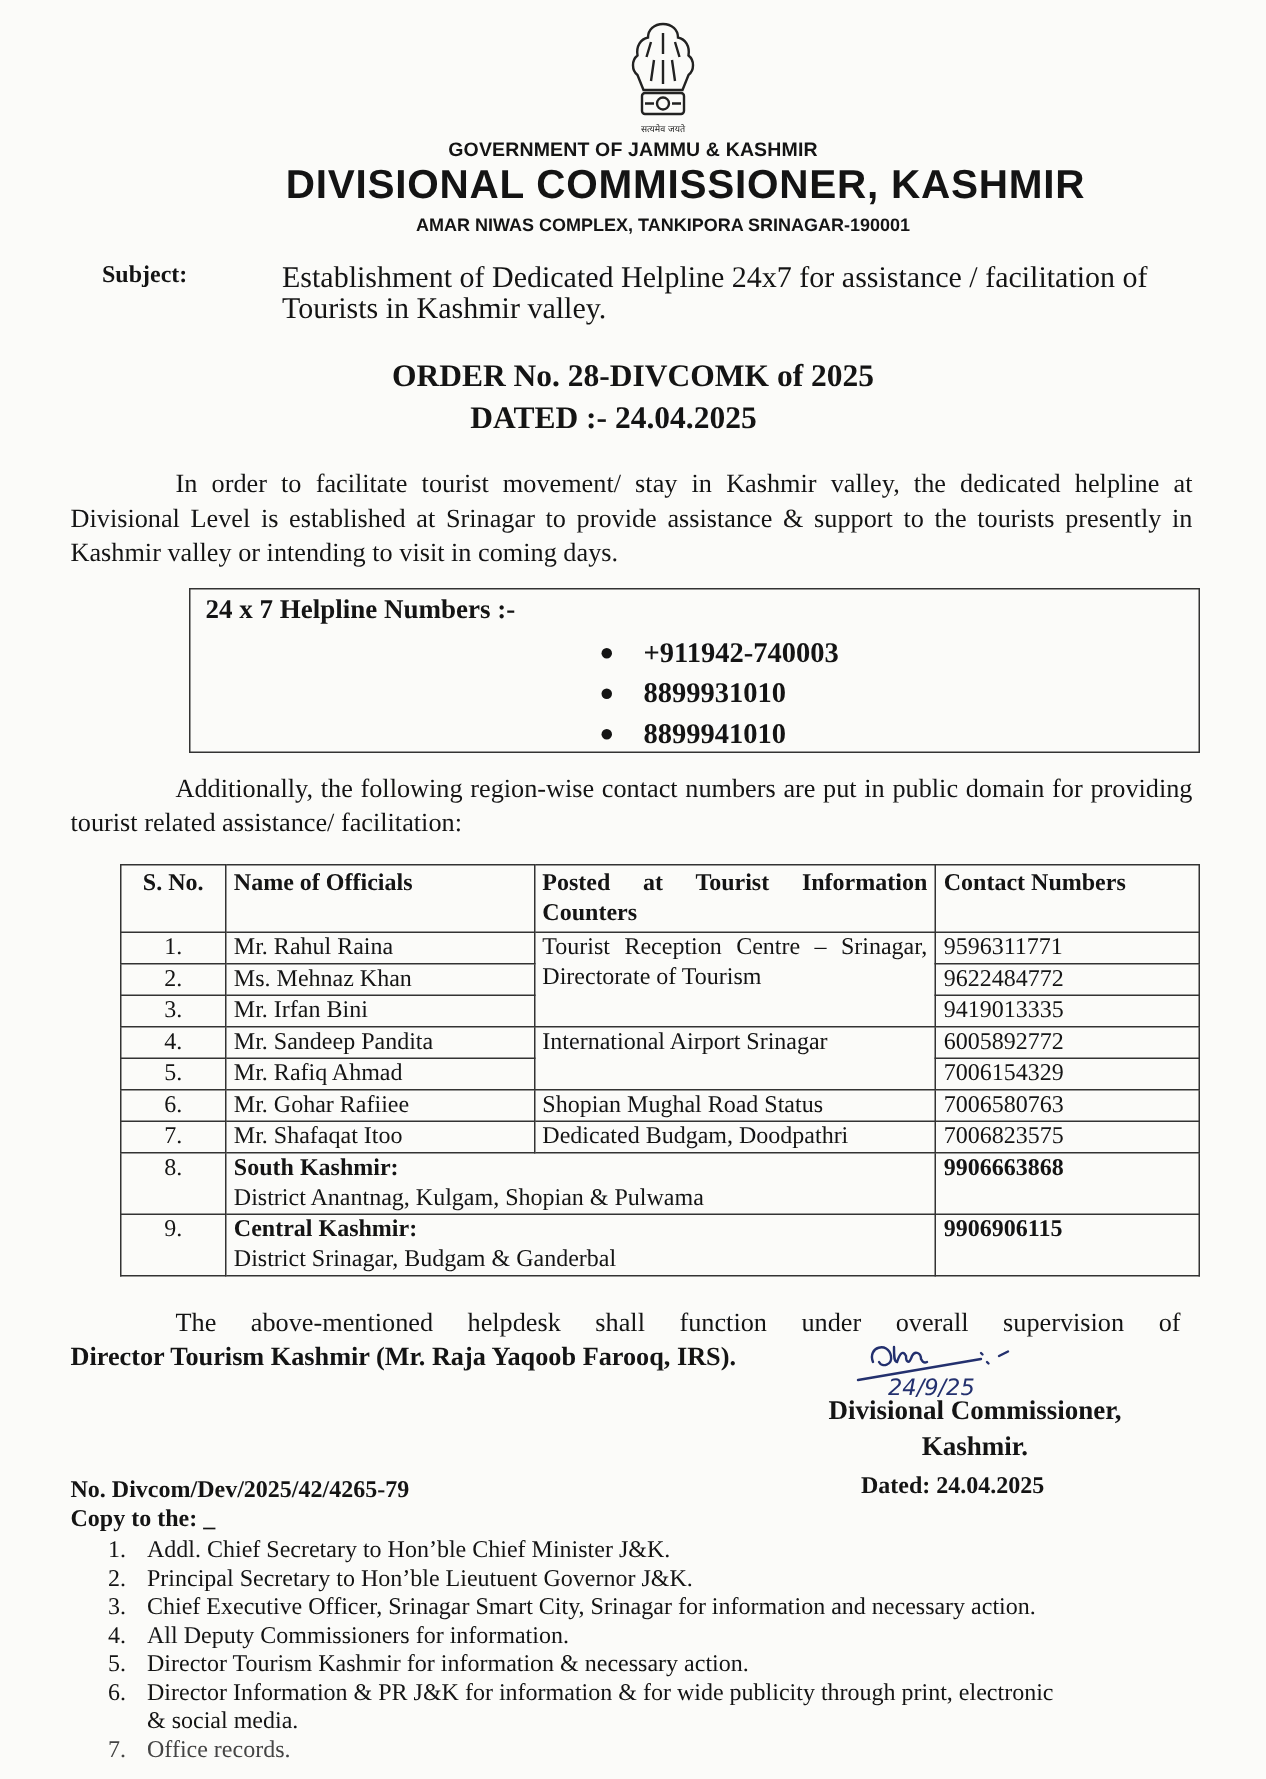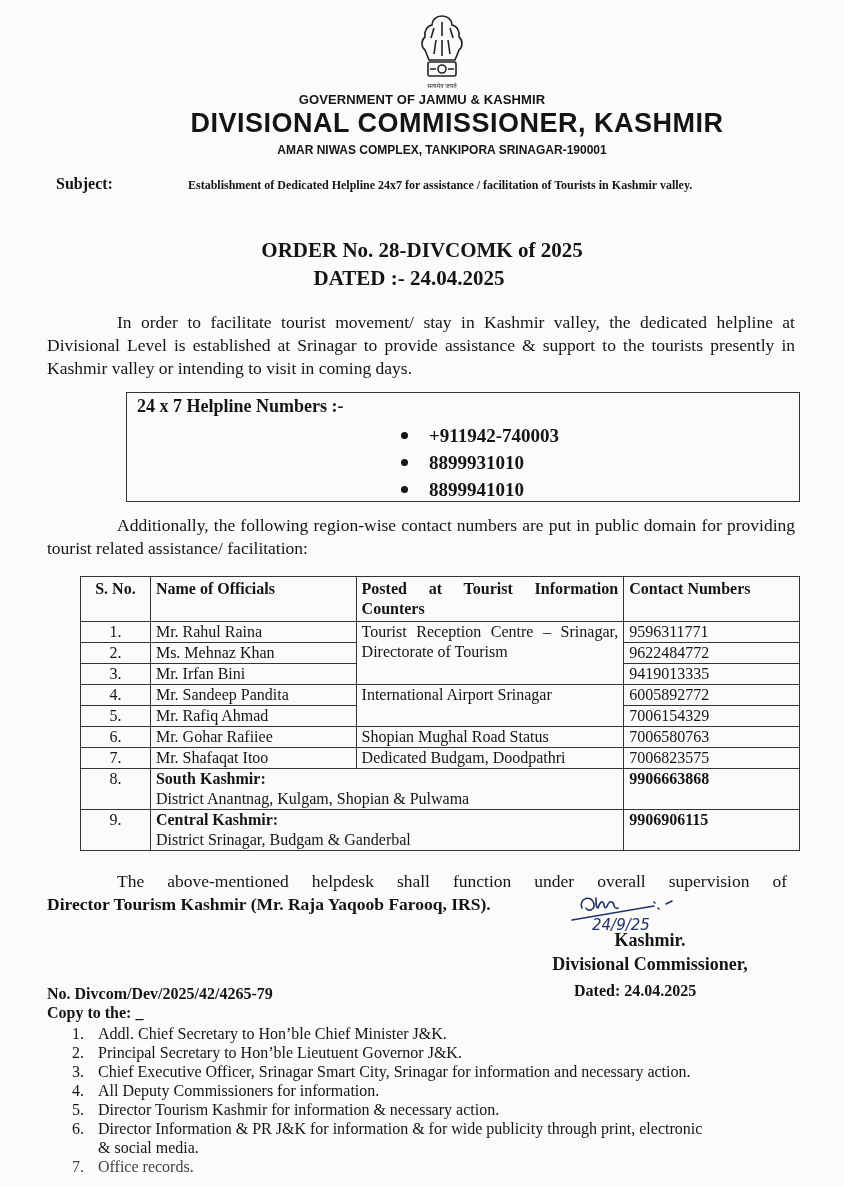--- a/index.html
+++ b/index.html
@@ -12,22 +12,22 @@
   }
   .abs { position: absolute; }
   
   #emblem { left: 412px; top: 10px; width: 60px; height: 84px; }
   .lh-gov { left: 0; width: 844px; top: 92px; text-align: center;
     font-family: "Liberation Sans", sans-serif; font-weight: bold; font-size: 13px; letter-spacing: 0.1px; }
   .lh-title { left: 0; width: 844px; top: 108px; text-align: center;
     font-family: "Liberation Sans", sans-serif; font-weight: bold; font-size: 27px; letter-spacing: 0.5px; padding-left: 70px; box-sizing: border-box; }
   .lh-addr { left: 0; width: 844px; top: 143px; text-align: center;
     font-family: "Liberation Sans", sans-serif; font-weight: bold; font-size: 12px; padding-left: 40px; box-sizing: border-box; }
-  .subject-label { left: 56px; top: 175px; font-size: 16px; font-weight: bold; }
-  .subject-text { left: 188px; top: 175px; width: 620px; font-size: 12px; font-weight: bold; line-height: 21px; }
+  .subject-label { left: 68px; top: 175px; font-size: 16px; font-weight: bold; }
+  .subject-text { left: 188px; top: 175px; width: 620px; font-size: 20px; font-weight: normal; line-height: 21px; }
 
   .order-no { left: 0; width: 844px; top: 238px; text-align: center; font-size: 21px; font-weight: bold; padding-left: 0; }
   .order-date { left: 0; width: 818px; top: 266px; text-align: center; font-size: 21px; font-weight: bold; }
 
   .para { font-size: 17.5px; line-height: 23px; text-align: justify; }
   .para1 { left: 47px; top: 311px; width: 748px; }
   .indent { display: inline-block; width: 70px; }
 
   .helpline-box { left: 126px; top: 392px; width: 674px; height: 110px; border: 1.5px solid #333; box-sizing: border-box; }
   .helpline-title { left: 10px; top: 3px; font-size: 18px; font-weight: bold; }
@@ -190,22 +190,22 @@
 
 <svg class="abs signature" viewBox="0 0 150 44">
   <g fill="none" stroke="#23306e" stroke-width="1.6" stroke-linecap="round">
     <path d="M14 18 c-4 -10 10 -14 12 -4 c1 6 -6 8 -8 4 M28 8 c0 6 0 10 2 10 c2 -6 4 -8 6 -4 c0 4 2 6 4 0 c2 -4 6 -2 6 2 c1 2 2 3 4 2"></path>
     <path d="M4 30 L86 16"></path>
     <path d="M86 12 l1 1 M90 18 l1 1 M98 14 l6 -3"></path>
   </g>
   <text x="24" y="40" font-size="15" fill="#23306e" font-family="DejaVu Sans, sans-serif" font-style="italic">24/9/25</text>
 </svg>
 <div class="abs sig-block">
+  <div>Divisional Commissioner,</div>
   <div>Kashmir.</div>
-  <div>Divisional Commissioner,</div>
 </div>
 <div class="abs ref-date">Dated: 24.04.2025</div>
 
 <div class="abs ref-no">No. Divcom/Dev/2025/42/4265-79</div>
 <div class="abs copy-to">Copy to the: _</div>
 <ul class="abs copy-list">
   <li>
       <span class="num">1.</span>
       <span>Addl. Chief Secretary to Hon’ble Chief Minister J&amp;K.</span>
     </li>

